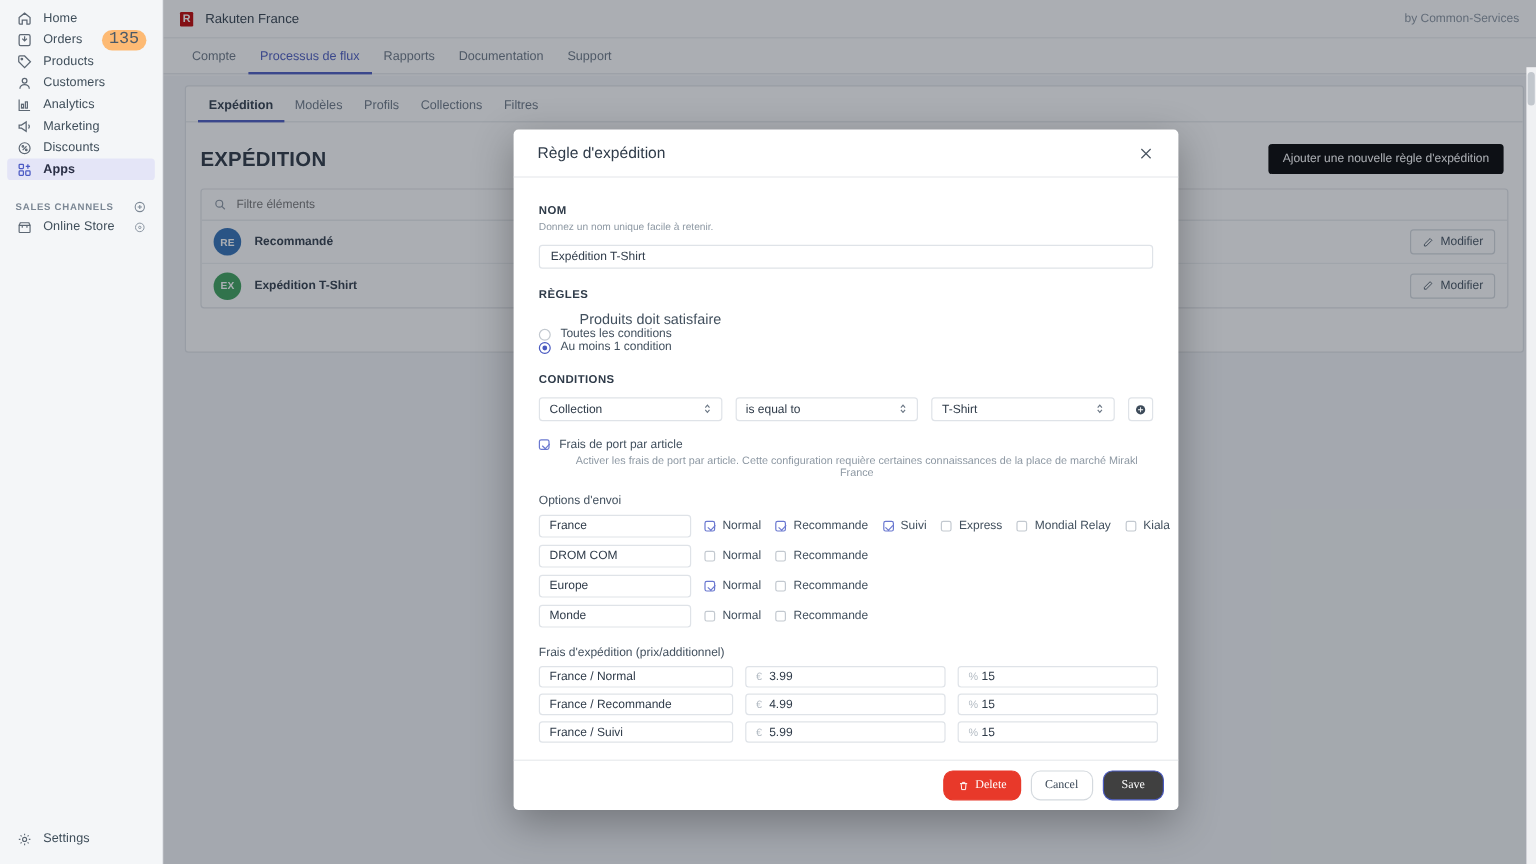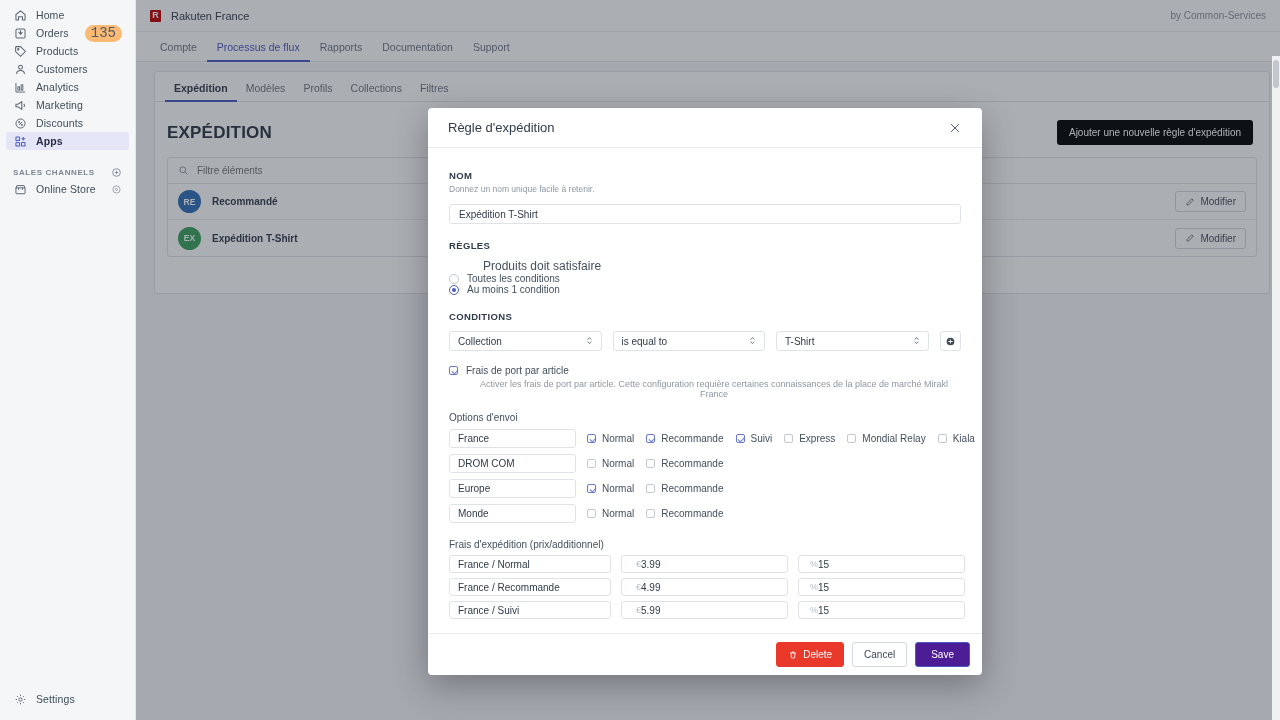--- a/index.html
+++ b/index.html
@@ -356,21 +356,21 @@
     border: 1px solid #dfe3e8; border-radius: 3px;
     font-size: 10px; color: #2f3b49;
     display:flex; align-items:center; padding: 0 8px;
     background:#fff; flex: 0 0 127px;
   }
   .opt-boxes { display:flex; align-items:center; margin-left: 11px; }
   .opt-chk { display:flex; align-items:center; margin-right: 12px; cursor:pointer; }
   .opt-chk span.t { font-size: 10px; color: #42505e; margin-left: 6px; white-space: nowrap; }
 
   .fee-title { font-size: 10px; color: #42505e; margin-top: 16px; }
-  .fee-row { display:flex; align-items:center; margin-top: 5px; gap: 10px; text-align: right; }
+  .fee-row { display:flex; align-items:center; margin-top: 5px; gap: 10px; }
   .fee-name {
     width: 162px; height: 18px; flex: 0 0 162px;
     border: 1px solid #dfe3e8; border-radius: 3px;
     font-size: 10px; color: #2f3b49;
     display:flex; align-items:center; padding: 0 8px;
   }
   .fee-val {
     width: 167px; height: 18px; flex: 0 0 167px;
     border: 1px solid #dfe3e8; border-radius: 3px;
     display:flex; align-items:center; padding: 0 8px;
@@ -378,29 +378,29 @@
   .fee-sym { font-size: 9px; color: #b4bcc4; width: 11px; flex:0 0 11px; }
   .fee-num { font-size: 10px; color: #2f3b49; }
 
   #modal-footer {
     flex: 0 0 42px; height: 42px;
     border-top: 1px solid #e8eaed;
     display:flex; align-items:center; justify-content:flex-end;
     padding: 0 12px; gap: 8px;
   }
   .btn {
-    font-size: 10px; border-radius: 3px;
+    font-size: 10px; border-radius: 8px;
     padding: 5px 11px; cursor:pointer;
-    font-family: Liberation Sans, sans-serif; border: 1px solid transparent;
+    font-family: Liberation Serif, serif; border: 1px solid transparent;
     display:flex; align-items:center; gap:5px;
     line-height: 1.3;
   }
   #btn-delete { background: #e8392a; color:#fff; border-color:#e8392a; }
   #btn-cancel { background: #fff; color:#3c4958; border-color:#d4d9de; }
-  #btn-save   { background: #4c1d95; color:#fff; border-color:#4a5ac0; padding: 5px 15px; }
+  #btn-save   { background: #404040; color:#fff; border-color:#4a5ac0; padding: 5px 15px; }
 </style>
 </head>
 <body>
 
 <div id="sidebar">
 
   <div class="nav-item">
     <span class="nav-icon">
       <svg width="13" height="13" viewBox="0 0 20 20" fill="none" stroke="currentColor" stroke-width="1.6">
           <path d="M3 8.5L10 3l7 5.5V16a1 1 0 0 1-1 1h-3v-5H7v5H4a1 1 0 0 1-1-1V8.5z"></path>

